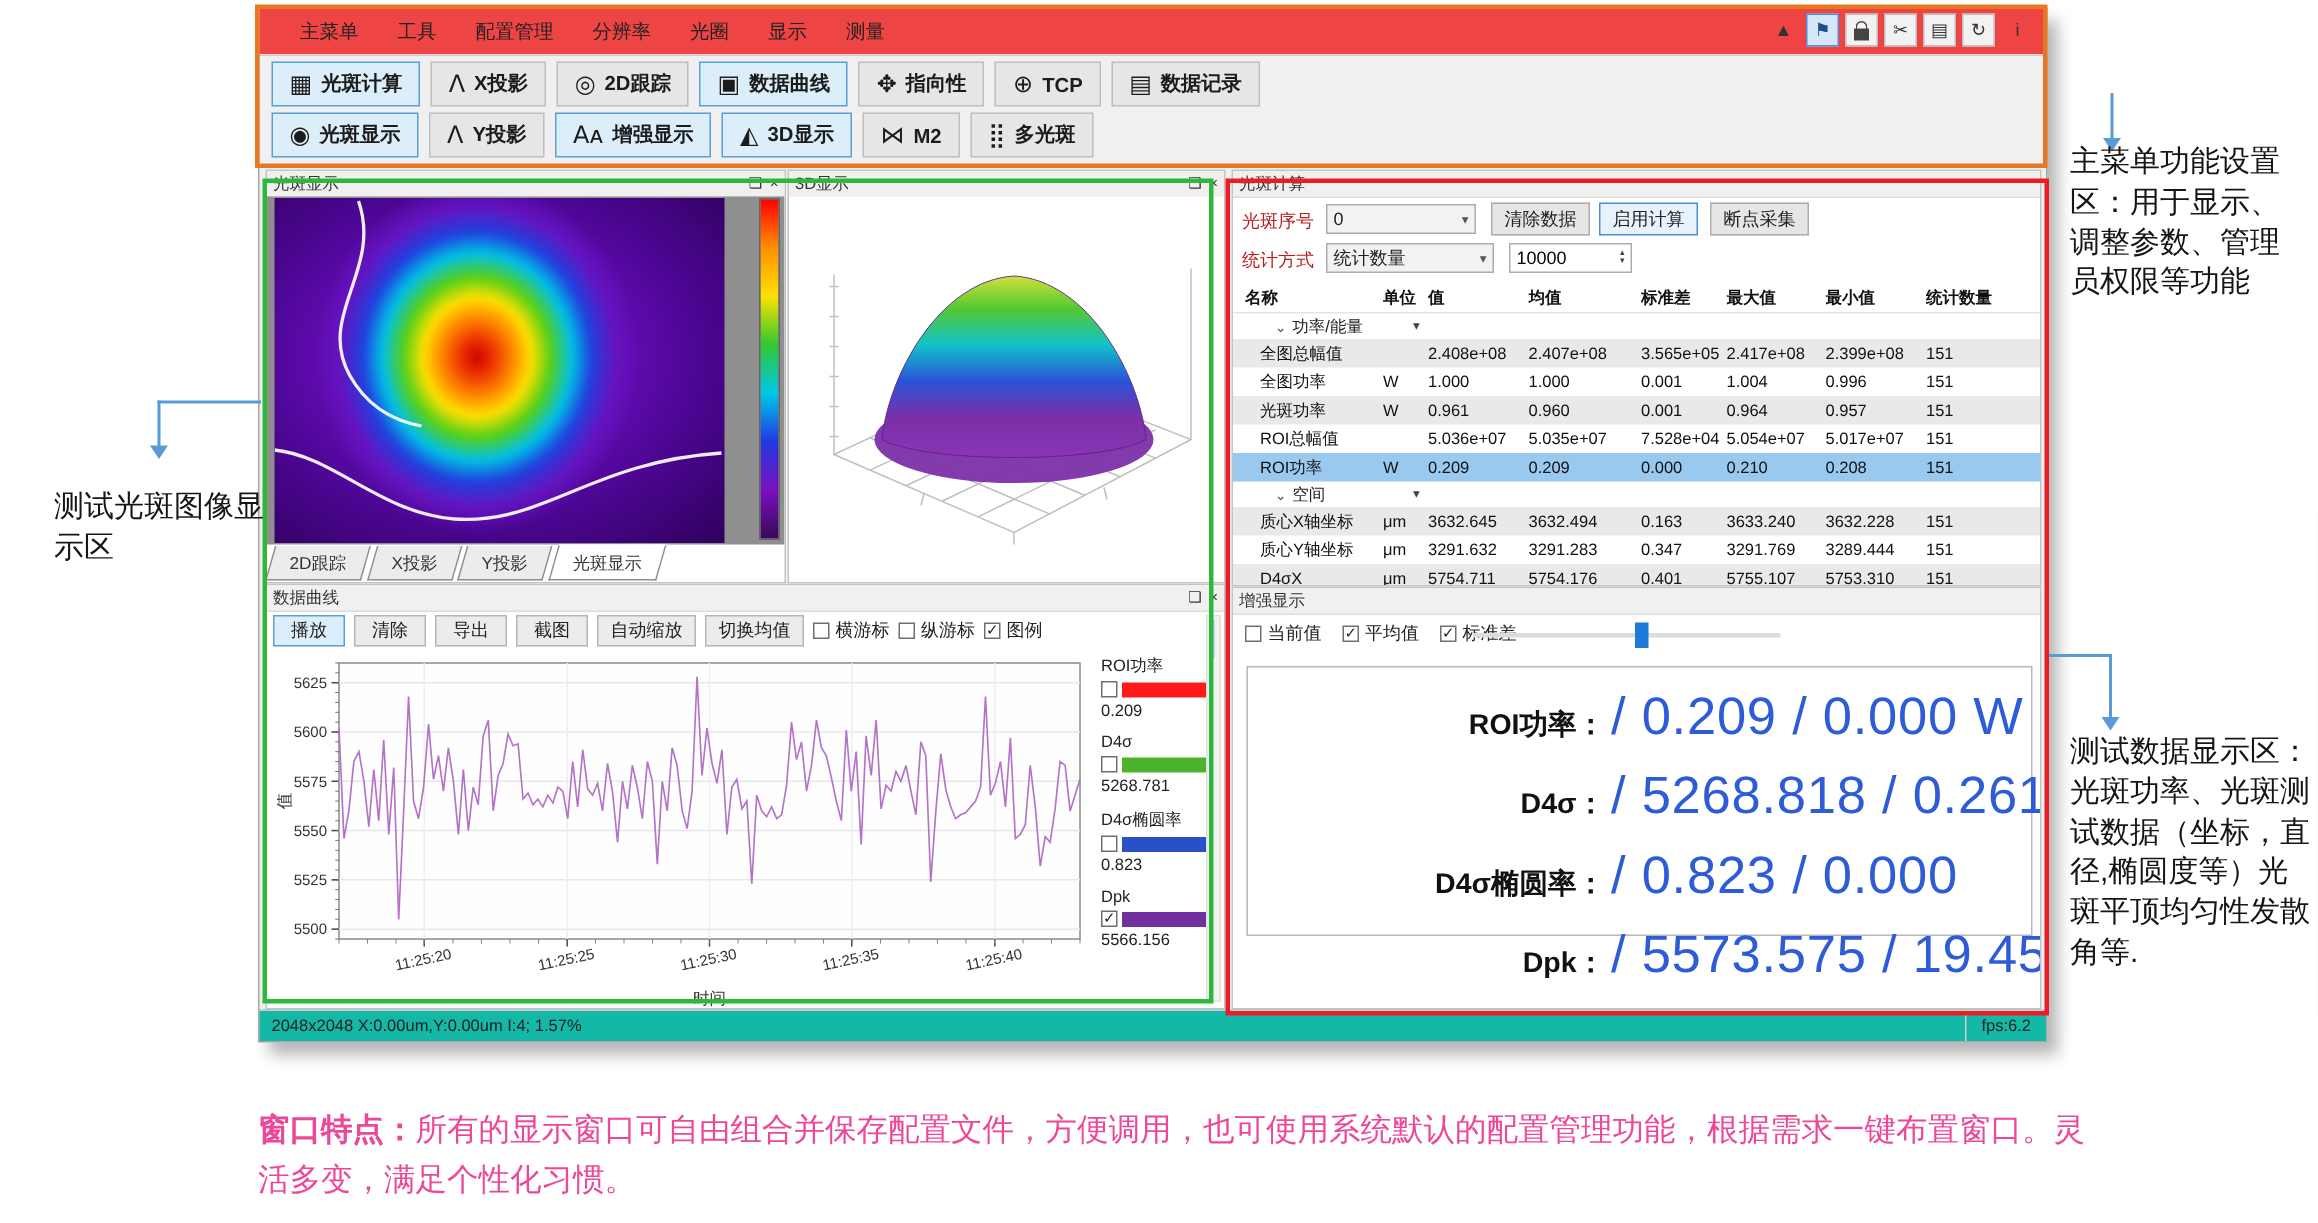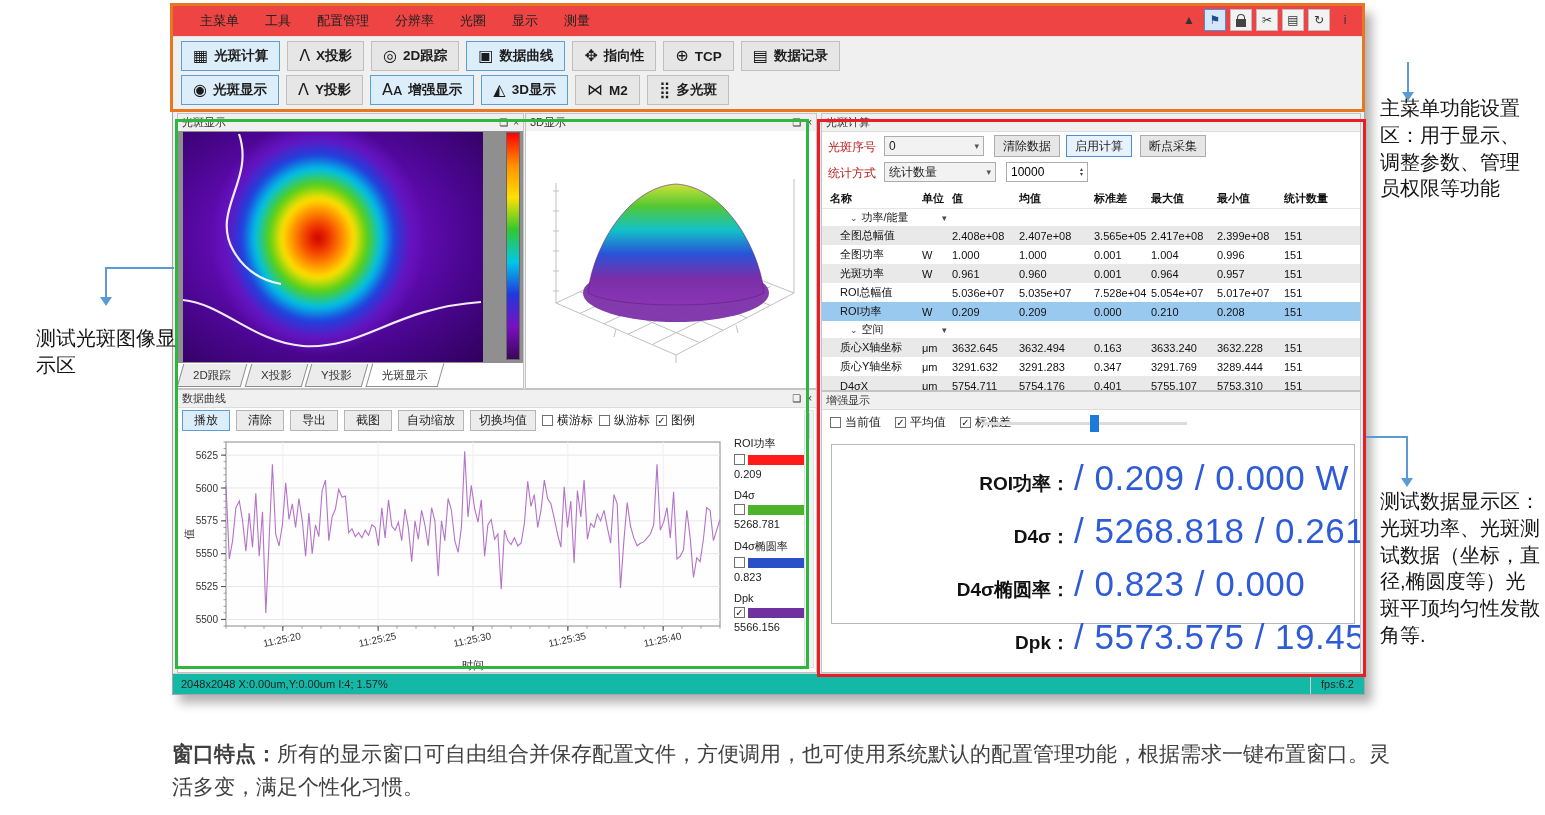--- a/index.html
+++ b/index.html
@@ -103,21 +103,21 @@
   #status-right{margin-left:auto;border-left:1px solid #cfcfcf;padding:0 10px;height:100%;display:flex;align-items:center;}
 
   
   .ann-rect{position:absolute;pointer-events:none;box-sizing:border-box;}
   #rect-orange{left:170px;top:3px;width:1195px;height:109px;border:3px solid #e87722;}
   #rect-green{left:175px;top:119px;width:634px;height:550px;border:3px solid #2db83d;}
   #rect-red{left:817px;top:119px;width:549px;height:558px;border:3px solid #ec1c24;}
   .aline{position:absolute;background:#5b9bd5;pointer-events:none;}
   .ahead{position:absolute;width:0;height:0;border-left:6px solid transparent;border-right:6px solid transparent;border-top:9px solid #5b9bd5;pointer-events:none;}
   .ann-text{position:absolute;font-size:20px;line-height:1.34;color:#151515;}
-  #footer{position:absolute;left:172px;top:738px;width:1235px;font-size:21px;line-height:1.55;color:#404040;}
+  #footer{position:absolute;left:172px;top:738px;width:1235px;font-size:21px;line-height:1.55;color:#ec4899;}
 </style>
 </head>
 <body>
 
 <div id="stage">
 
   <div id="appwin">
 
     <div id="menubar">
         <span class="menu-item">主菜单</span>

